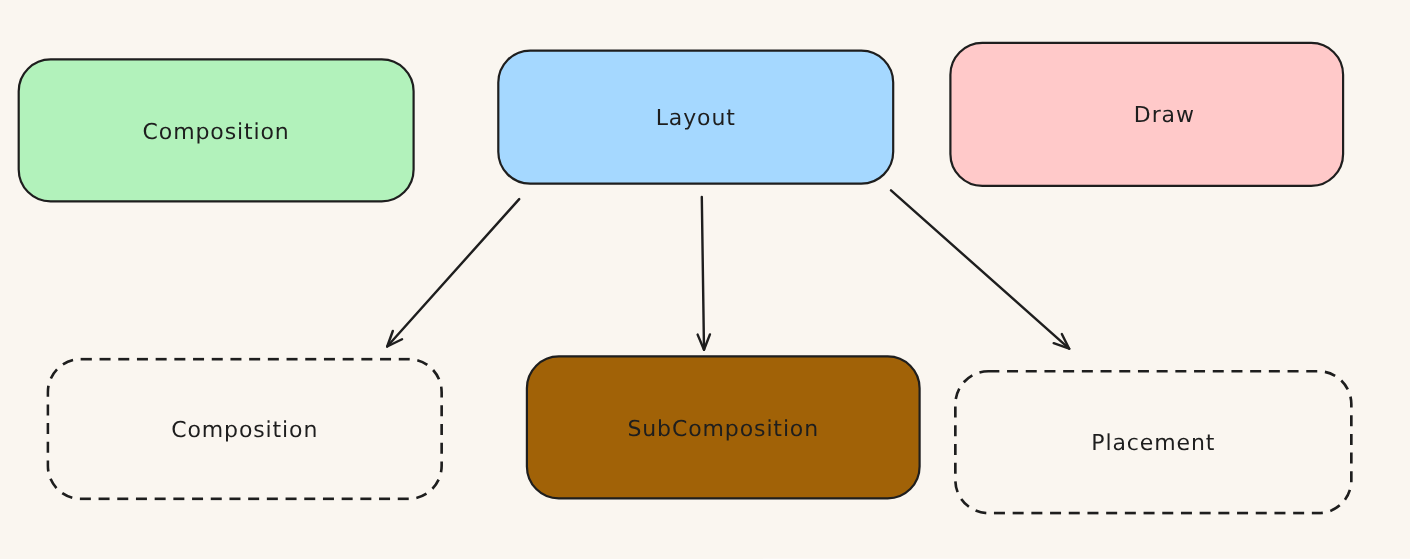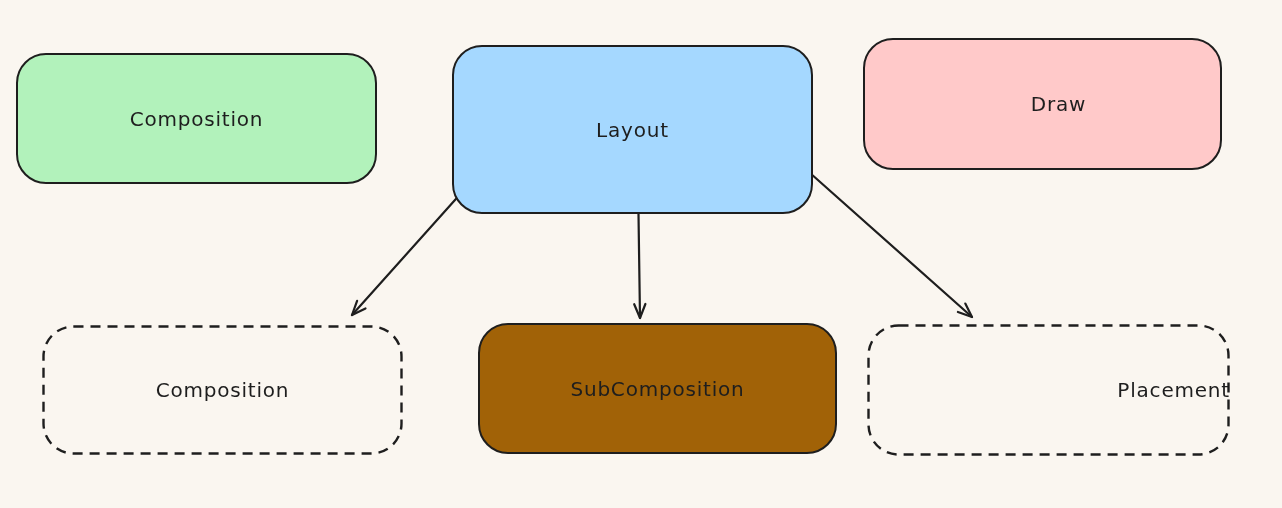--- a/index.html
+++ b/index.html
@@ -51,25 +51,25 @@
     position: relative;
     z-index: 2;
     font-size: 20px;
     font-weight: 500;
     letter-spacing: 0.8px;
     color: #1e1e1e;
     white-space: nowrap;
   }
   
   .node-composition    { left: 16px;  top: 53px;  width: 361px; height: 131px; }
-  .node-layout         { left: 452px; top: 45px;  width: 361px; height: 169px; }
+  .node-layout         { left: 452px; top: 45px;  width: 361px; height: 123px; }
   .node-draw           { left: 863px; top: 38px;  width: 359px; height: 132px; }
   .node-measurement    { left: 42px;  top: 325px; width: 361px; height: 130px; }
   .node-subcomposition { left: 478px; top: 323px; width: 359px; height: 131px; }
-  .node-placement      { left: 867px; top: 324px; width: 363px; height: 132px; justify-content: flex-end; }
+  .node-placement      { left: 867px; top: 336px; width: 363px; height: 132px; }
 </style>
 </head>
 <body>
 
 <div class="canvas">
 
   <svg class="edges-layer" viewBox="0 0 1282 508" xmlns="http://www.w3.org/2000/svg">
     <g stroke="#1e1e1e" stroke-width="2.2" fill="none" stroke-linecap="round" stroke-linejoin="round">
       <g>
         <path d="M472,181 L352,315"></path>

